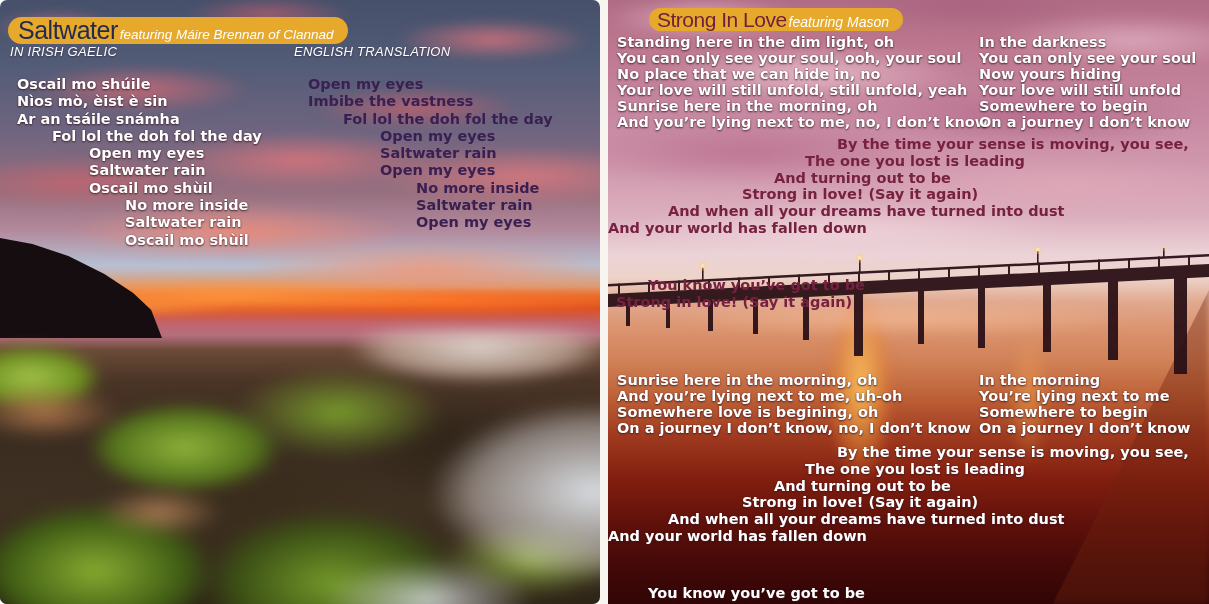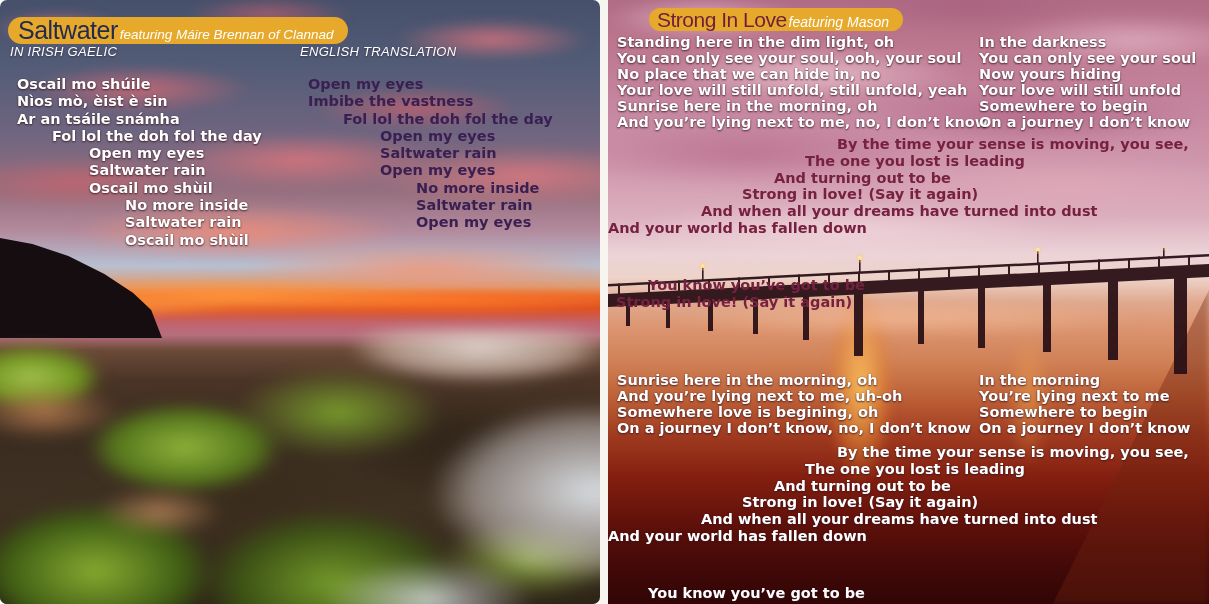--- a/index.html
+++ b/index.html
@@ -84,21 +84,21 @@
   #pill-left .song-title{font-size:25px;line-height:27px;color:#232c4e;}
   #pill-right .song-title{font-size:21px;line-height:23px;color:#6f1f3d;}
   .feat{font-style:italic;color:#ffffff;margin-left:2px;font-family:"Liberation Sans",sans-serif;}
   #pill-left .feat{font-size:13.5px;}
   #pill-right .feat{font-size:14px;}
 
   .col-hdr{position:absolute;font-style:italic;font-size:13px;color:#ffffff;
     font-family:"Liberation Sans",sans-serif;letter-spacing:.3px;
     text-shadow:0 1px 2px rgba(40,20,40,.6);}
   #hdr-gaelic{left:10px;top:44px;}
-  #hdr-english{left:300px;top:44px;}
+  #hdr-english{left:294px;top:44px;}
 
   
   .lyrics{position:absolute;font-weight:bold;white-space:nowrap;}
   .lyrics .ln{height:17.3px;line-height:17.3px;}
   .white{color:#ffffff;text-shadow:0 1px 2px rgba(55,22,32,.85),0 0 1px rgba(55,22,32,.55);}
   .purple{color:#3a2052;}
   .maroon{color:#772140;}
 
   #gaelic-block{left:17px;top:76px;font-size:14.5px;}
   #english-block{left:308px;top:76px;font-size:14.5px;}
@@ -107,21 +107,21 @@
   #v1l{left:9px;top:34px;font-size:14.5px;} 
   #v1r{left:371px;top:34px;font-size:14.5px;}
   #v2l{left:9px;top:372px;font-size:14.5px;}
   #v2r{left:371px;top:372px;font-size:14.5px;}
   #v1l .ln,#v1r .ln,#v2l .ln,#v2r .ln{height:16px;line-height:16px;}
 
   #chorus1{left:0;top:136px;font-size:14.5px;}
   #chorus2{left:0;top:444px;font-size:14.5px;}
   #chorus1 .ln,#chorus2 .ln{height:16.8px;line-height:16.8px;}
   .c0{margin-left:229px;} .c1{margin-left:197px;} .c2{margin-left:166px;}
-  .c3{margin-left:134px;} .c4{margin-left:93px;} .c5{}
+  .c3{margin-left:134px;} .c4{margin-left:60px;} .c5{}
   .c6{margin-left:40px;margin-top:40px;}  .c7{margin-left:8px;}
 </style>
 </head>
 <body>
 
 <div id="stage">
 
   <div class="page" id="page-left">
     <div class="sky-l"></div>
     <div class="clouds-l"></div>

